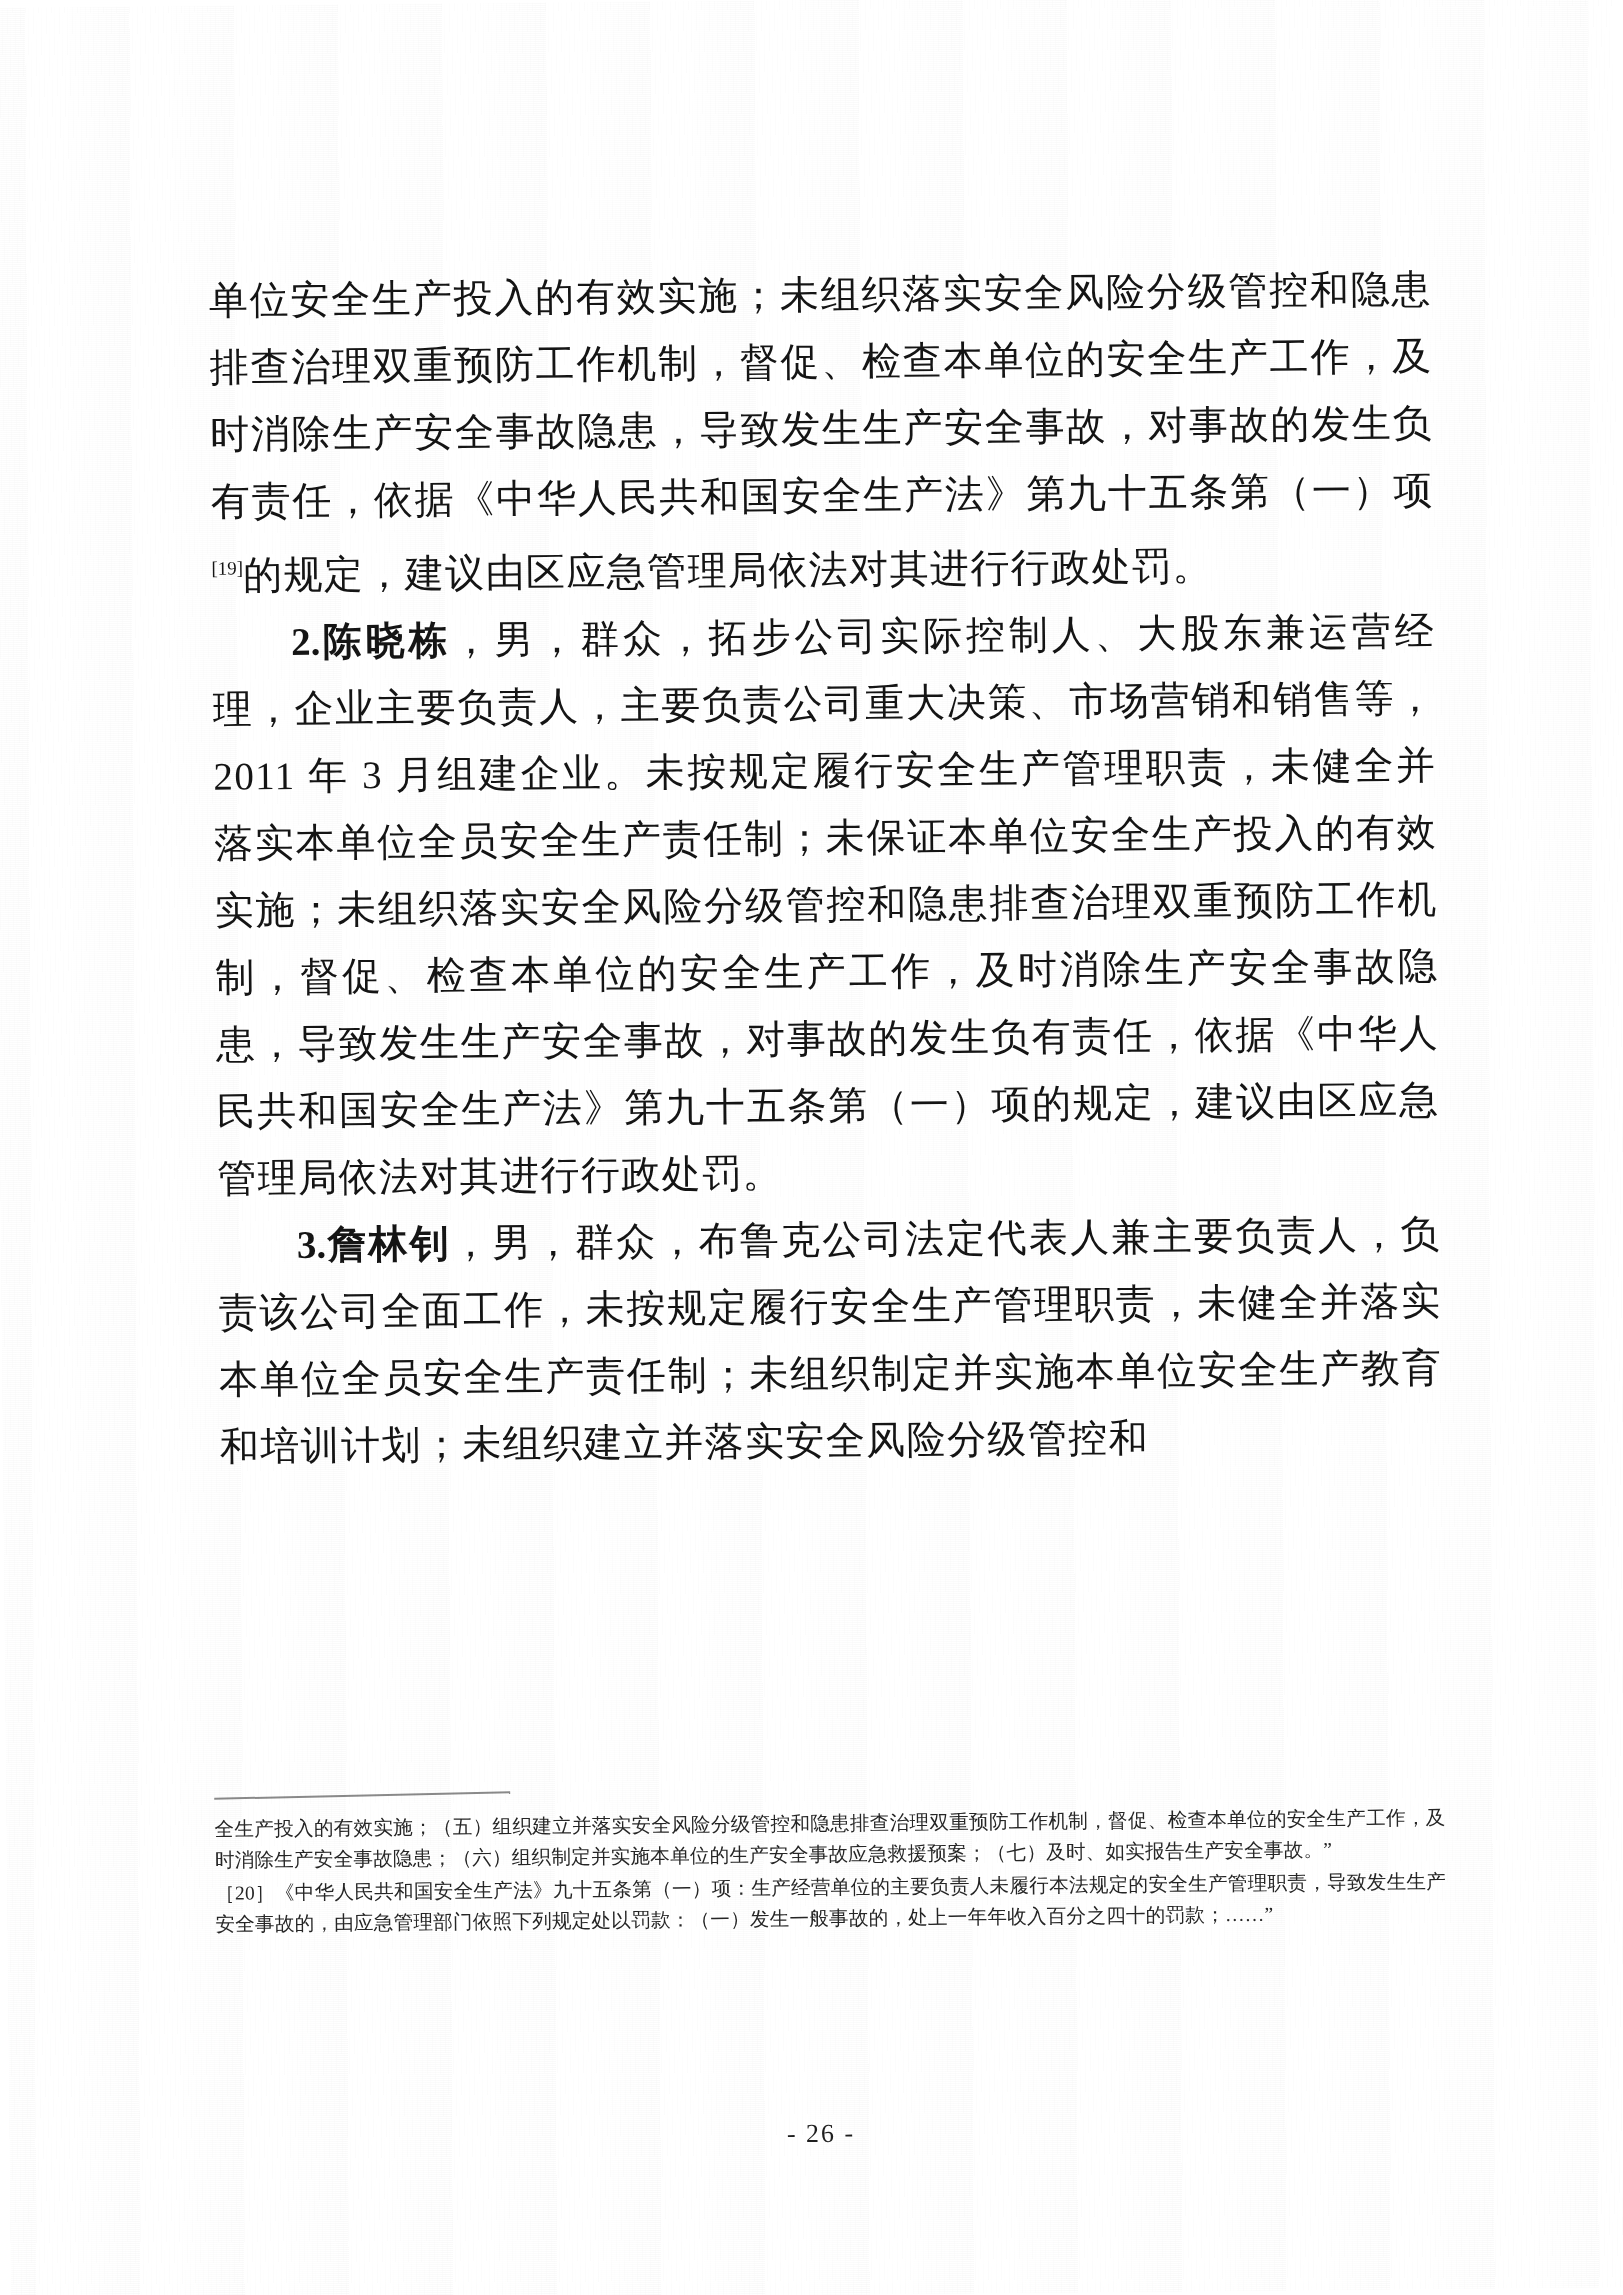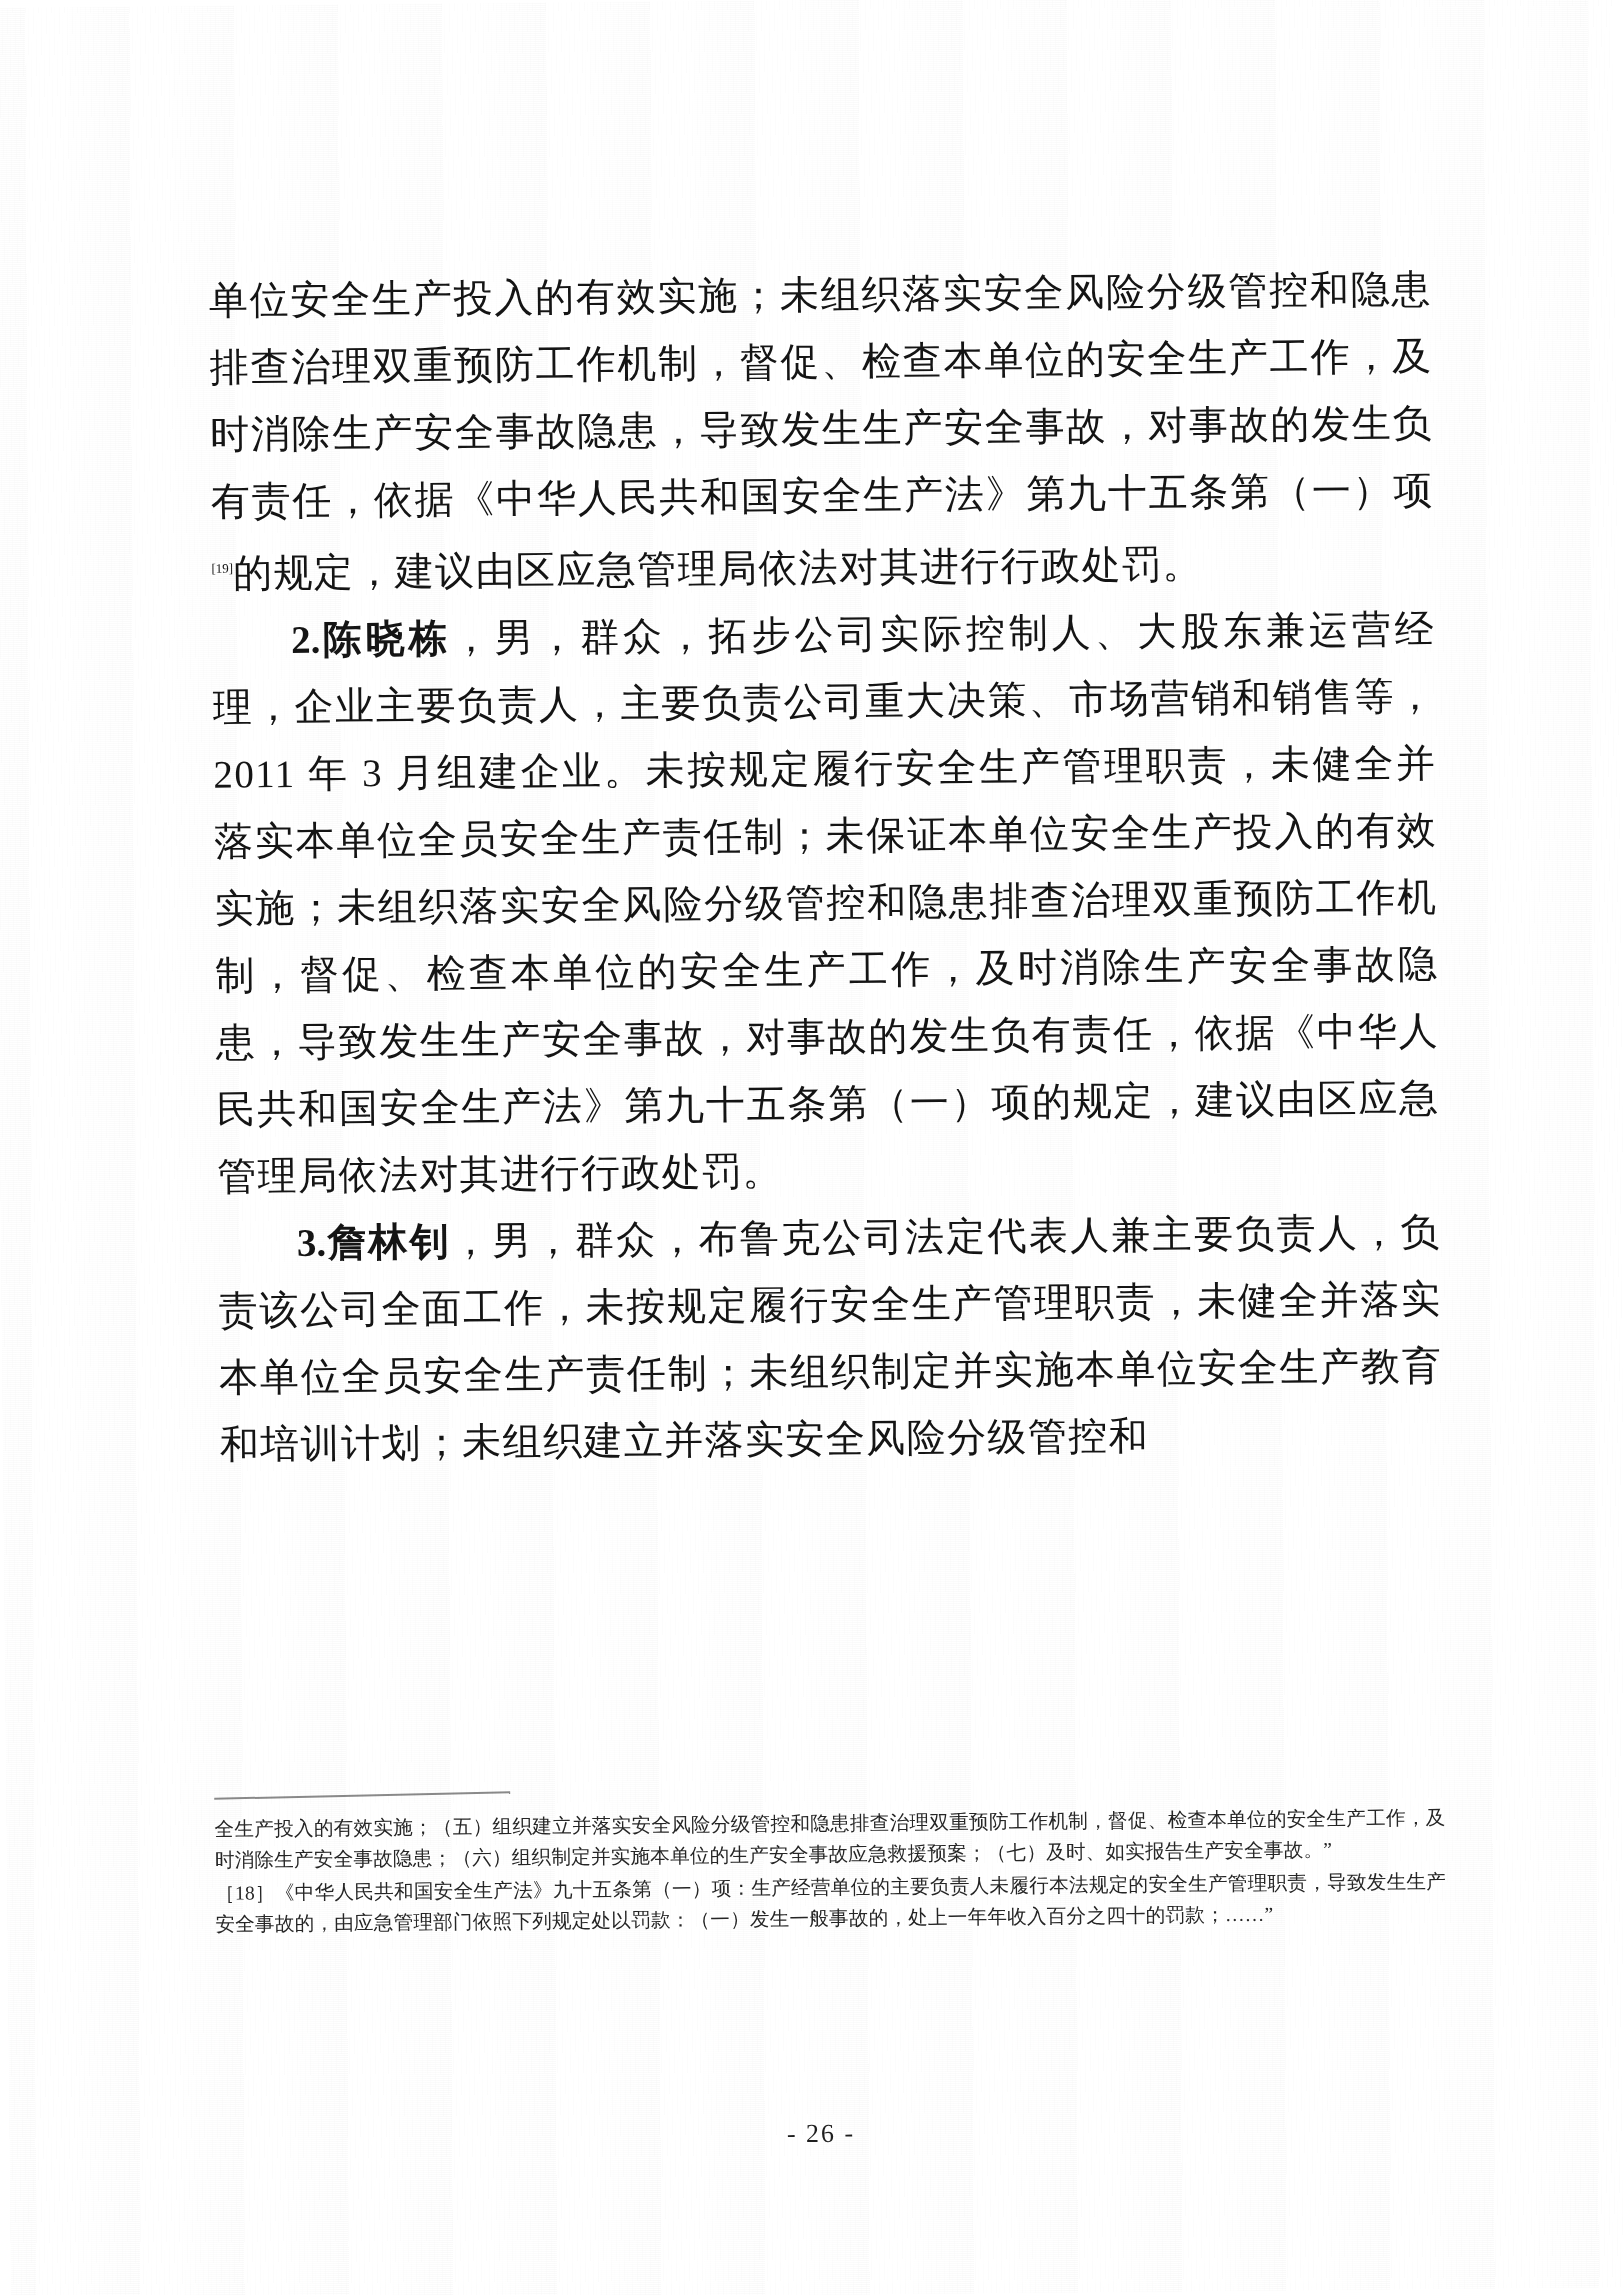--- a/index.html
+++ b/index.html
@@ -62,21 +62,21 @@
   }
 
   .num {
     font-weight: 700;
     letter-spacing: 0;
   }
   .nm {
     font-weight: 700;
   }
   .fnref {
-    font-size: 13px;
+    font-size: 19px;
     vertical-align: super;
     letter-spacing: 0;
     font-family: "Liberation Serif", "DejaVu Serif", serif;
   }
 
   
   #footnotes {
     position: absolute;
     left: 208px;
     top: 1792px;
@@ -149,21 +149,21 @@
     </div>
 
     <div id="footnotes">
       <div id="fn-rule"></div>
 
       <div class="fn-block">
         <p class="fn-line">全生产投入的有效实施；（五）组织建立并落实安全风险分级管控和隐患排查治理双重预防工作机制，督促、检查本单位的安全生产工作，及时消除生产安全事故隐患；（六）组织制定并实施本单位的生产安全事故应急救援预案；（七）及时、如实报告生产安全事故。”</p>
       </div>
 
       <div class="fn-block second">
-        <p class="fn-line"><span>［18］</span><span>《中华人民共和国安全生产法》九十五条第（一）项：生产经营单位的主要负责人未履行本法规定的安全生产管理职责，导致发生生产安全事故的，由应急管理部门依照下列规定处以罚款：（一）发生一般事故的，处上一年年收入百分之四十的罚款；……”</span></p>
+        <p class="fn-line"><span>［20］</span><span>《中华人民共和国安全生产法》九十五条第（一）项：生产经营单位的主要负责人未履行本法规定的安全生产管理职责，导致发生生产安全事故的，由应急管理部门依照下列规定处以罚款：（一）发生一般事故的，处上一年年收入百分之四十的罚款；……”</span></p>
       </div>
     </div>
 
     <div id="page-number">- 26 -</div>
 
     <div id="grain"></div>
   </div>
 </div>
 
 

